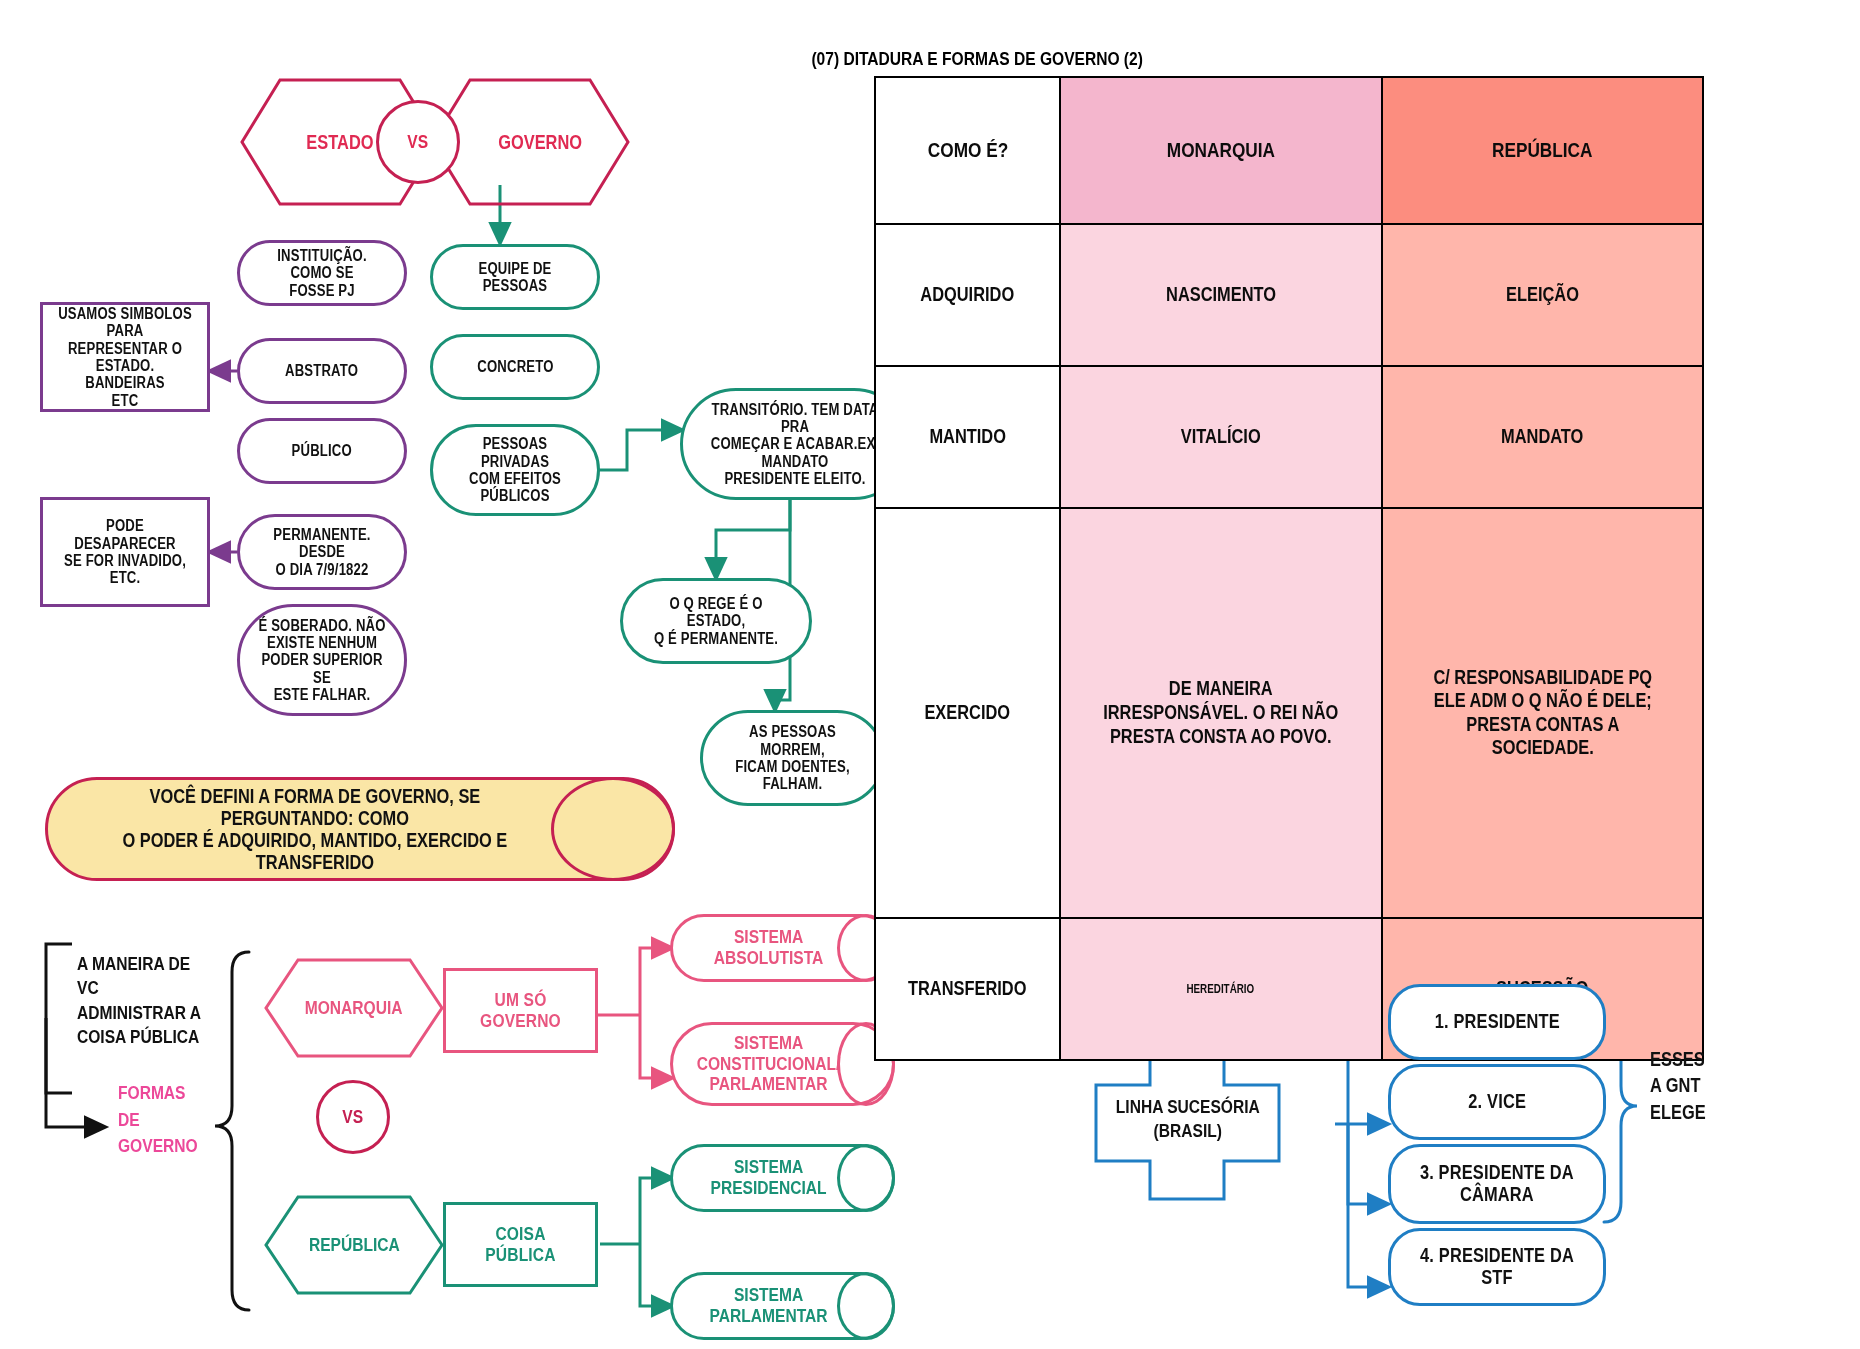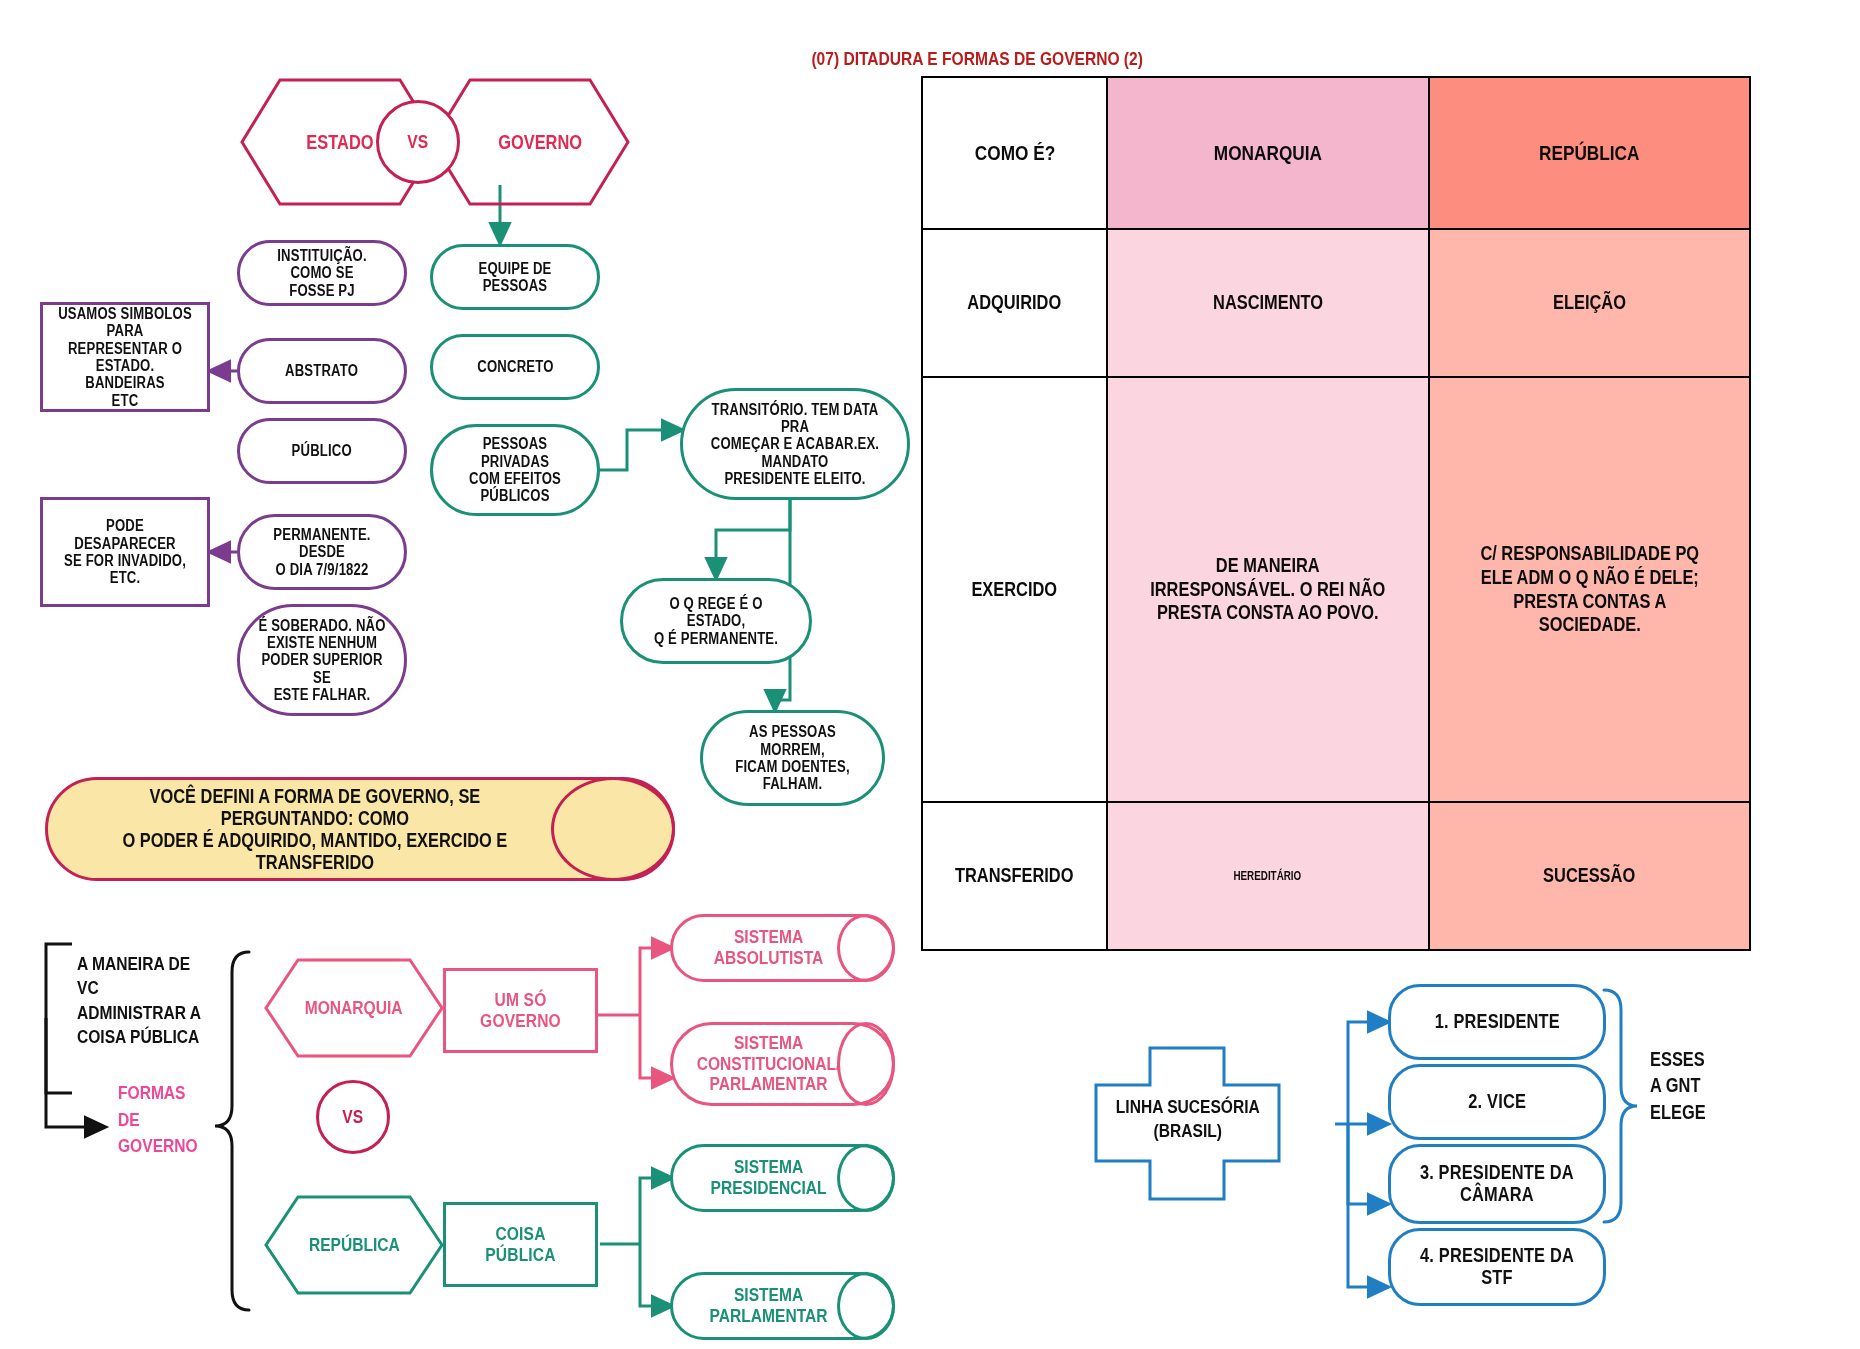--- a/index.html
+++ b/index.html
@@ -41,30 +41,30 @@
     position:absolute; top:0; bottom:0; right:0;
     border-radius:50%; border-style:solid; background:transparent;
   }
   .cyl > .lbl {
     position:absolute; inset:0;
     display:flex; align-items:center; justify-content:center;
     text-align:center; font-weight:bold; line-height:1.1;
   }
 
   
-  #gov-table { position:absolute; left:921px; top:76px; width:830px; height:875px; border-collapse:collapse; table-layout:fixed; }
+  #gov-table { position:absolute; left:874px; top:76px; width:830px; height:985px; border-collapse:collapse; table-layout:fixed; }
   #gov-table td { border:2.5px solid #000; text-align:center; vertical-align:middle;
                   font-weight:bold; color:#0c0c0c; padding:6px 10px; line-height:1.18; }
   .col-label { width:185px; background:#fff; }
   .col-mon   { background:#fbd5e0; }
   .col-rep   { background:#ffb6ab; }
   tr.hdr .col-mon { background:#f4b6cd; }
   tr.hdr .col-rep { background:#fc8d7f; }
 
-  .title-07 { position:absolute; left:775px; top:48px; font-weight:bold; font-size:19px; color:#b91c1c; }
+  .title-07 { position:absolute; left:775px; top:48px; font-weight:bold; font-size:19px; color:#000000; }
 
   
   #links { position:absolute; left:0; top:0; width:1860px; height:1349px; pointer-events:none; }
 </style>
 </head>
 <body>
 
 <svg id="links" viewBox="0 0 1860 1349">
   <defs>
     <marker id="ar-teal" markerWidth="9" markerHeight="9" refX="7" refY="4.5" orient="auto">
@@ -289,20 +289,28 @@
   <tr>
     <td class="col-label" style="font-size:20px;">
       <span class="cond">ADQUIRIDO</span></td>
     <td class="col-mon" style="font-size:20px;">
       <span class="cond">NASCIMENTO</span></td>
     <td class="col-rep" style="font-size:20px;">
       <span class="cond">ELEIÇÃO</span></td>
   </tr>
   <tr>
     <td class="col-label" style="font-size:20px;">
+      <span class="cond">MANTIDO</span></td>
+    <td class="col-mon" style="font-size:20px;">
+      <span class="cond">VITALÍCIO</span></td>
+    <td class="col-rep" style="font-size:20px;">
+      <span class="cond">MANDATO</span></td>
+  </tr>
+  <tr>
+    <td class="col-label" style="font-size:20px;">
       <span class="cond">EXERCIDO</span></td>
     <td class="col-mon" style="font-size:20px;">
       <span class="cond">DE MANEIRA IRRESPONSÁVEL. O REI NÃO PRESTA CONSTA AO POVO.</span></td>
     <td class="col-rep" style="font-size:20px;">
       <span class="cond">C/ RESPONSABILIDADE PQ ELE ADM O Q NÃO É DELE; PRESTA CONTAS A SOCIEDADE.</span></td>
   </tr>
   <tr>
     <td class="col-label" style="font-size:20px;">
       <span class="cond">TRANSFERIDO</span></td>
     <td class="col-mon" style="font-size:12px;">

